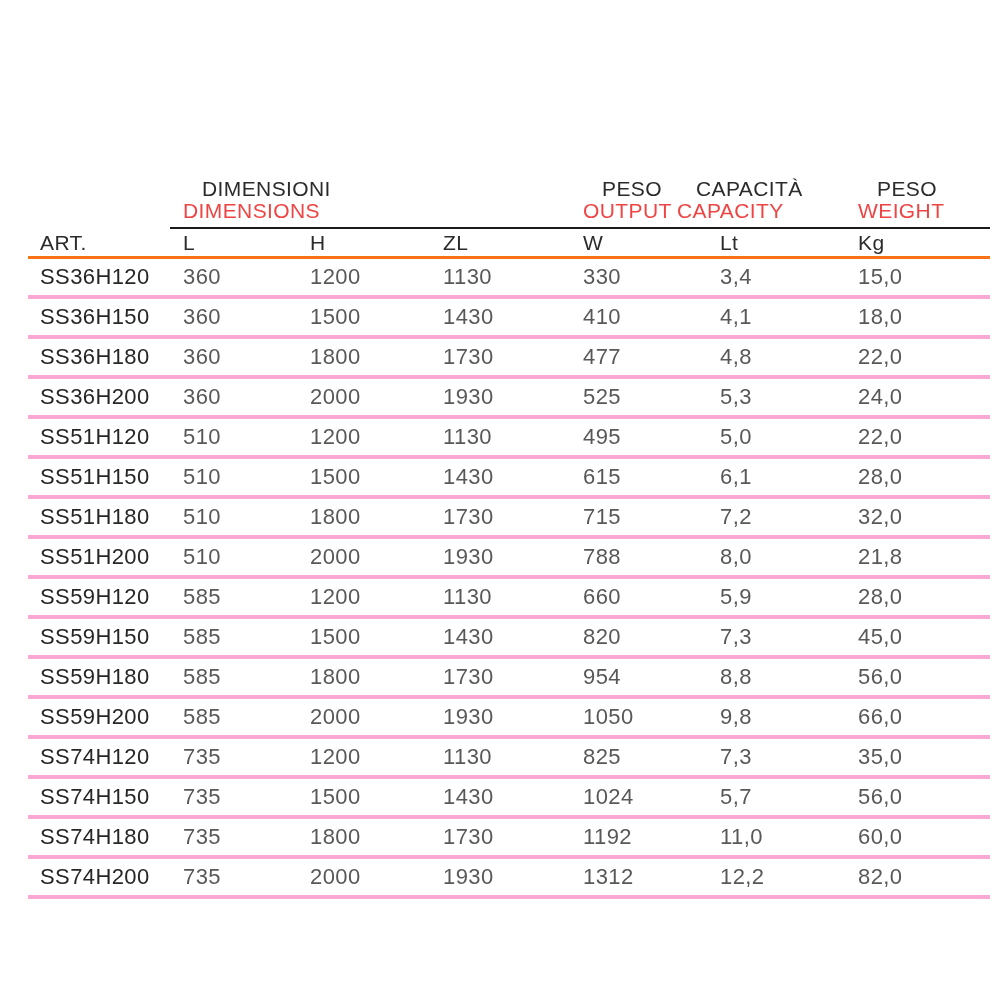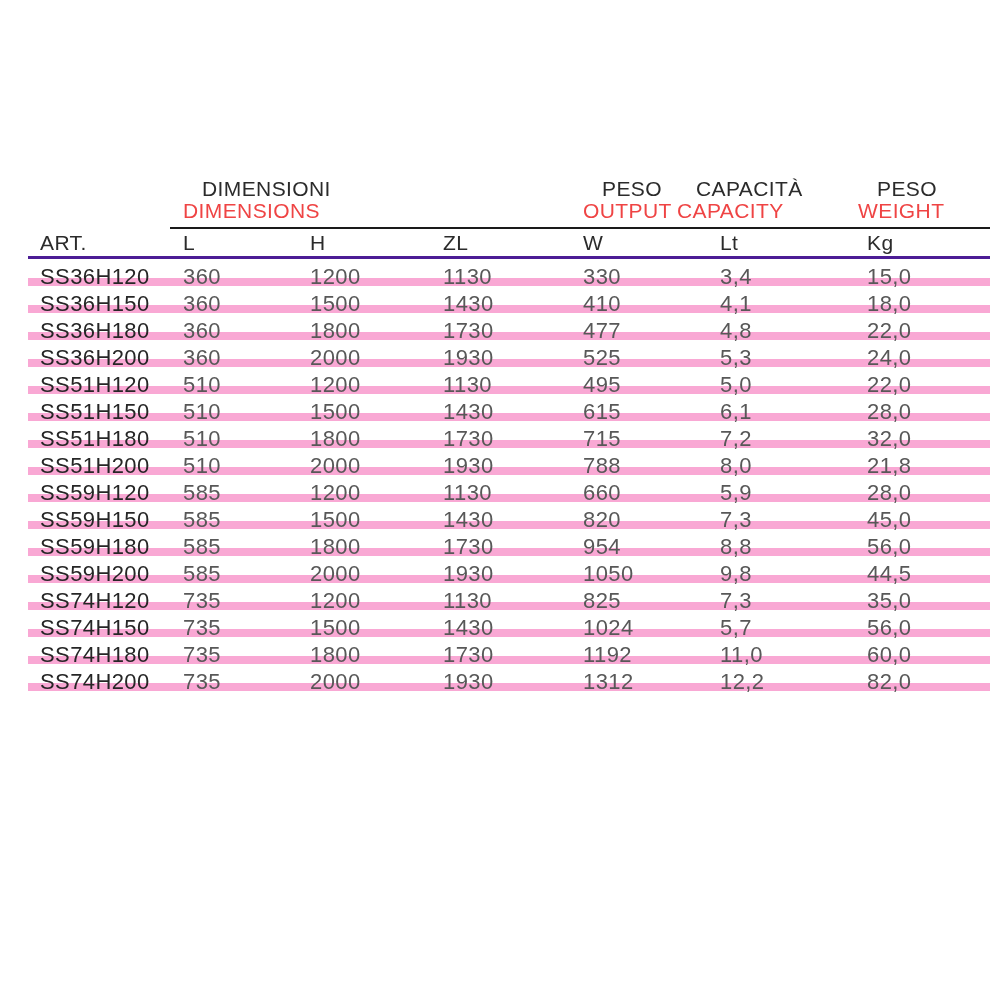--- a/index.html
+++ b/index.html
@@ -50,56 +50,56 @@
   .group-underline {
     height: 2px;
     background: #1a1a1a;
     margin-left: 142px;
     width: 820px;
   }
   
   .col-row {
     position: relative;
     height: 27px;
-    border-bottom: 3px solid #4c1d95;
+    border-bottom: 3px solid #f97316;
   }
   .col-row .cell {
     position: absolute;
     bottom: 1px;
     font-size: 21px;
     color: #2b2b2b;
     letter-spacing: 0.4px;
     white-space: nowrap;
   }
   
   .row {
     position: relative;
-    height: 27px;
+    height: 40px;
     box-sizing: border-box;
-    border-bottom: 8px solid #f9a8d4;
+    border-bottom: 4px solid #f9a8d4;
   }
   .row .cell {
     position: absolute;
     top: 0;
     height: 33px;
     line-height: 36px;
     font-size: 22px;
     letter-spacing: 0.4px;
     white-space: nowrap;
   }
   .cell.code { color: #262626; }
   .cell.num  { color: #585858; }
   
   .c0 { left: 12px;  }
   .c1 { left: 155px; }
   .c2 { left: 282px; }
   .c3 { left: 415px; }
   .c4 { left: 555px; }
   .c5 { left: 692px; }
-  .c6 { left: 830px; margin-left: 9px; }
+  .c6 { left: 830px; }
 </style>
 </head>
 <body>
 
 <div class="spec-table">
 
   <div class="group-row">
     <div class="group g-dim">
       <div class="g-it">DIMENSIONI</div>
       <div class="g-en">DIMENSIONS</div>
@@ -230,21 +230,21 @@
       <span class="cell num  c5">8,8</span>
       <span class="cell num  c6">56,0</span>
     </div>
       <div class="row">
       <span class="cell code c0">SS59H200</span>
       <span class="cell num  c1">585</span>
       <span class="cell num  c2">2000</span>
       <span class="cell num  c3">1930</span>
       <span class="cell num  c4">1050</span>
       <span class="cell num  c5">9,8</span>
-      <span class="cell num  c6">44,5</span>
+      <span class="cell num  c6">66,0</span>
     </div>
       <div class="row">
       <span class="cell code c0">SS74H120</span>
       <span class="cell num  c1">735</span>
       <span class="cell num  c2">1200</span>
       <span class="cell num  c3">1130</span>
       <span class="cell num  c4">825</span>
       <span class="cell num  c5">7,3</span>
       <span class="cell num  c6">35,0</span>
     </div>

